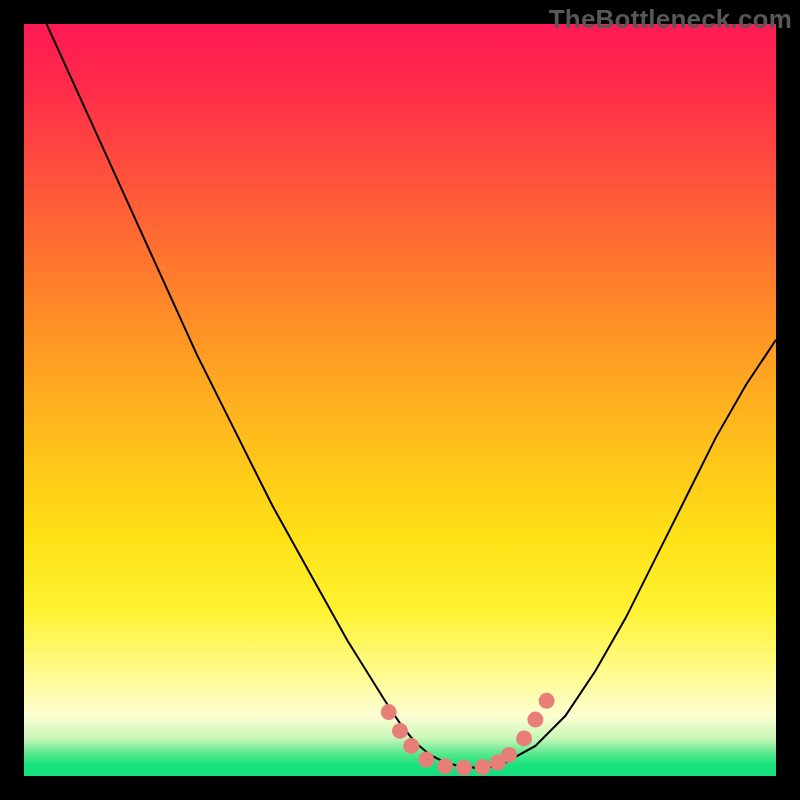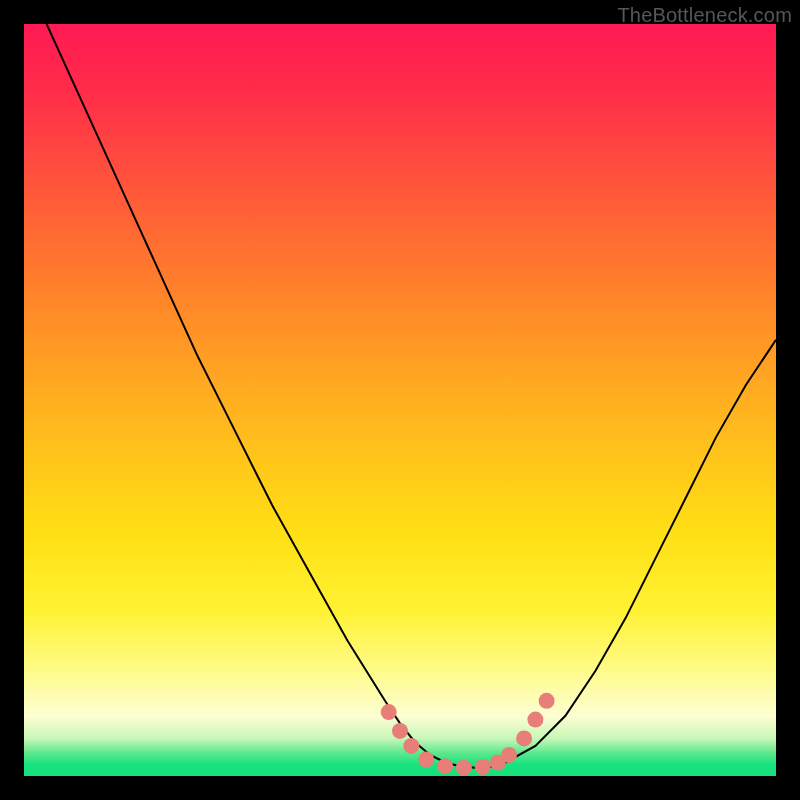--- a/index.html
+++ b/index.html
@@ -47,22 +47,22 @@
     position: absolute;
     left: 0;
     top: 0;
     width: 100%;
     height: 100%;
   }
   .watermark {
     position: absolute;
     top: 4px;
     right: 8px;
-    font-size: 20px;
-    font-weight: 400;
+    font-size: 26px;
+    font-weight: 700;
     color: #575757;
     letter-spacing: 0.2px;
     user-select: none;
   }
 </style>
 </head>
 <body>
 
 <div class="frame">
   <div class="plot-area">

